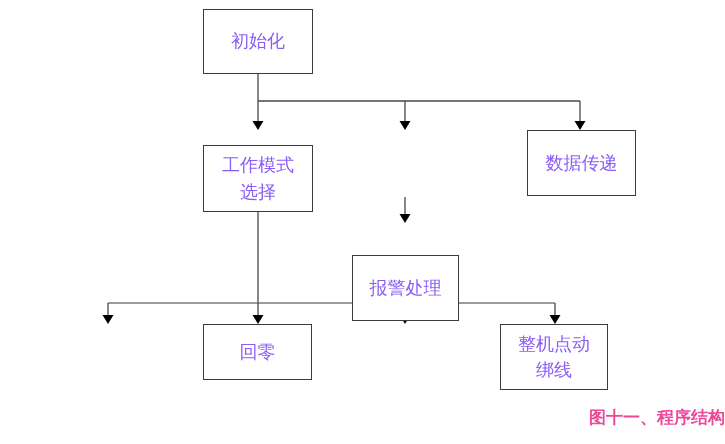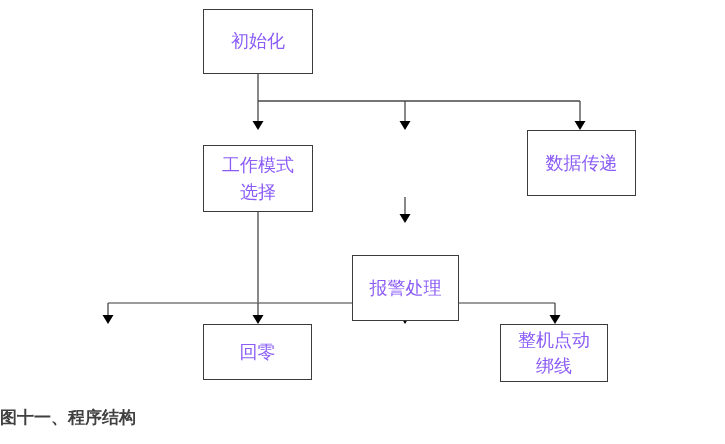--- a/index.html
+++ b/index.html
@@ -37,31 +37,31 @@
     padding: 0 16px;
   }
   .node-init            { left: 203px; top: 9px;   width: 110px; height: 65px; }
   .node-mode            { left: 203px; top: 145px; width: 110px; height: 67px; }
   .node-alarm           { left: 352px; top: 130px; width: 107px; height: 67px; }
   .node-data-transfer   { left: 527px; top: 130px; width: 109px; height: 66px; }
   .node-alarm-handling  { left: 352px; top: 223px; width: 107px; height: 66px; margin-top: 32px; }
   .node-manual          { left: 55px;  top: 324px; width: 108px; height: 66px; }
   .node-home            { left: 203px; top: 324px; width: 109px; height: 56px; }
   .node-auto-binding    { left: 352px; top: 324px; width: 108px; height: 66px; }
-  .node-jog-binding     { left: 500px; top: 324px; width: 108px; height: 58px; }
+  .node-jog-binding     { left: 500px; top: 324px; width: 108px; height: 66px; }
   .caption {
     position: absolute;
     left: 0;
     top: 406px;
     width: 725px;
-    text-align: left;
+    text-align: right;
     font-family: "DejaVu Sans", sans-serif;
     font-weight: bold;
     font-size: 17px;
-    color: #404040;
+    color: #ec4899;
   }
   .wires line     { stroke: #474747; stroke-width: 1.3; }
   .wires .grayline{ stroke: #7a7a7a; }
   .wires polygon  { fill: #000000; stroke: none; }
 </style>
 </head>
 <body>
 
 <div class="canvas">
 

